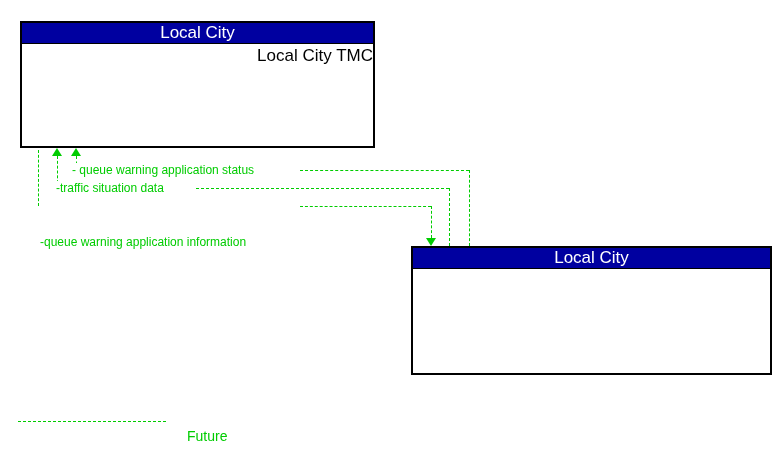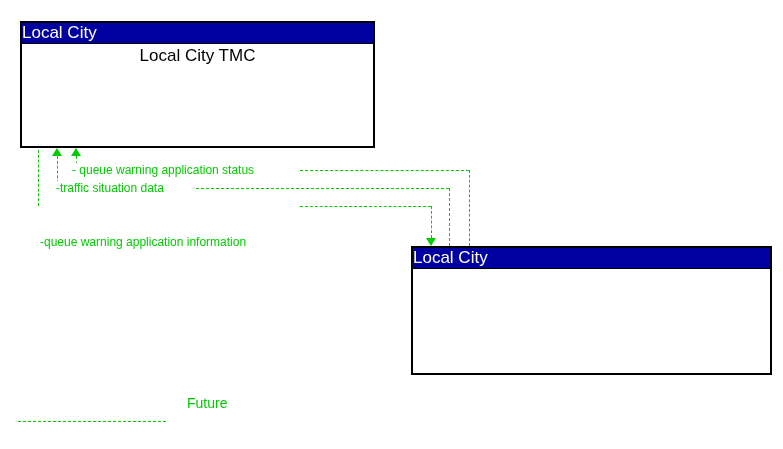--- a/index.html
+++ b/index.html
@@ -17,29 +17,29 @@
   }
   .entity {
     position: absolute;
     background: #ffffff;
     border: 2px solid #000000;
     box-sizing: border-box;
   }
   .entity-header {
     background: #0000A0;
     color: #ffffff;
-    text-align: left;
+    text-align: center;
     font-size: 17px;
     height: 20px;
     line-height: 20px;
     border-bottom: 1px solid #000000;
     overflow: hidden;
   }
   .entity-name {
-    text-align: center;
+    text-align: right;
     font-size: 17px;
     color: #000000;
     padding-top: 2px;
   }
   #entity-tmc { left: 20px; top: 21px; width: 355px; height: 127px; }
   #entity-qw  { left: 411px; top: 246px; width: 361px; height: 129px; }
 
   .hline {
     position: absolute;
     height: 0;
@@ -89,21 +89,21 @@
   #h-info    { left: 300px; top: 206px; width: 131px; }
   
   #v-status-right  { left: 469px; top: 170px; height: 76px; }
   #v-traffic-right { left: 449px; top: 188px; height: 58px; }
   #v-info-right    { left: 431px; top: 206px; height: 32px; }
   #arrow-info      { left: 426px; top: 238px; }
   
   #legend-line  { left: 18px; top: 421px; width: 148px; }
   #legend-label {
     position: absolute;
-    left: 187px; top: 395px;
+    left: 187px; top: 428px;
     color: #00CC00;
     font-size: 14px;
     line-height: 16px;
     white-space: nowrap;
   }
 </style>
 </head>
 <body>
 
 <div id="canvas">

